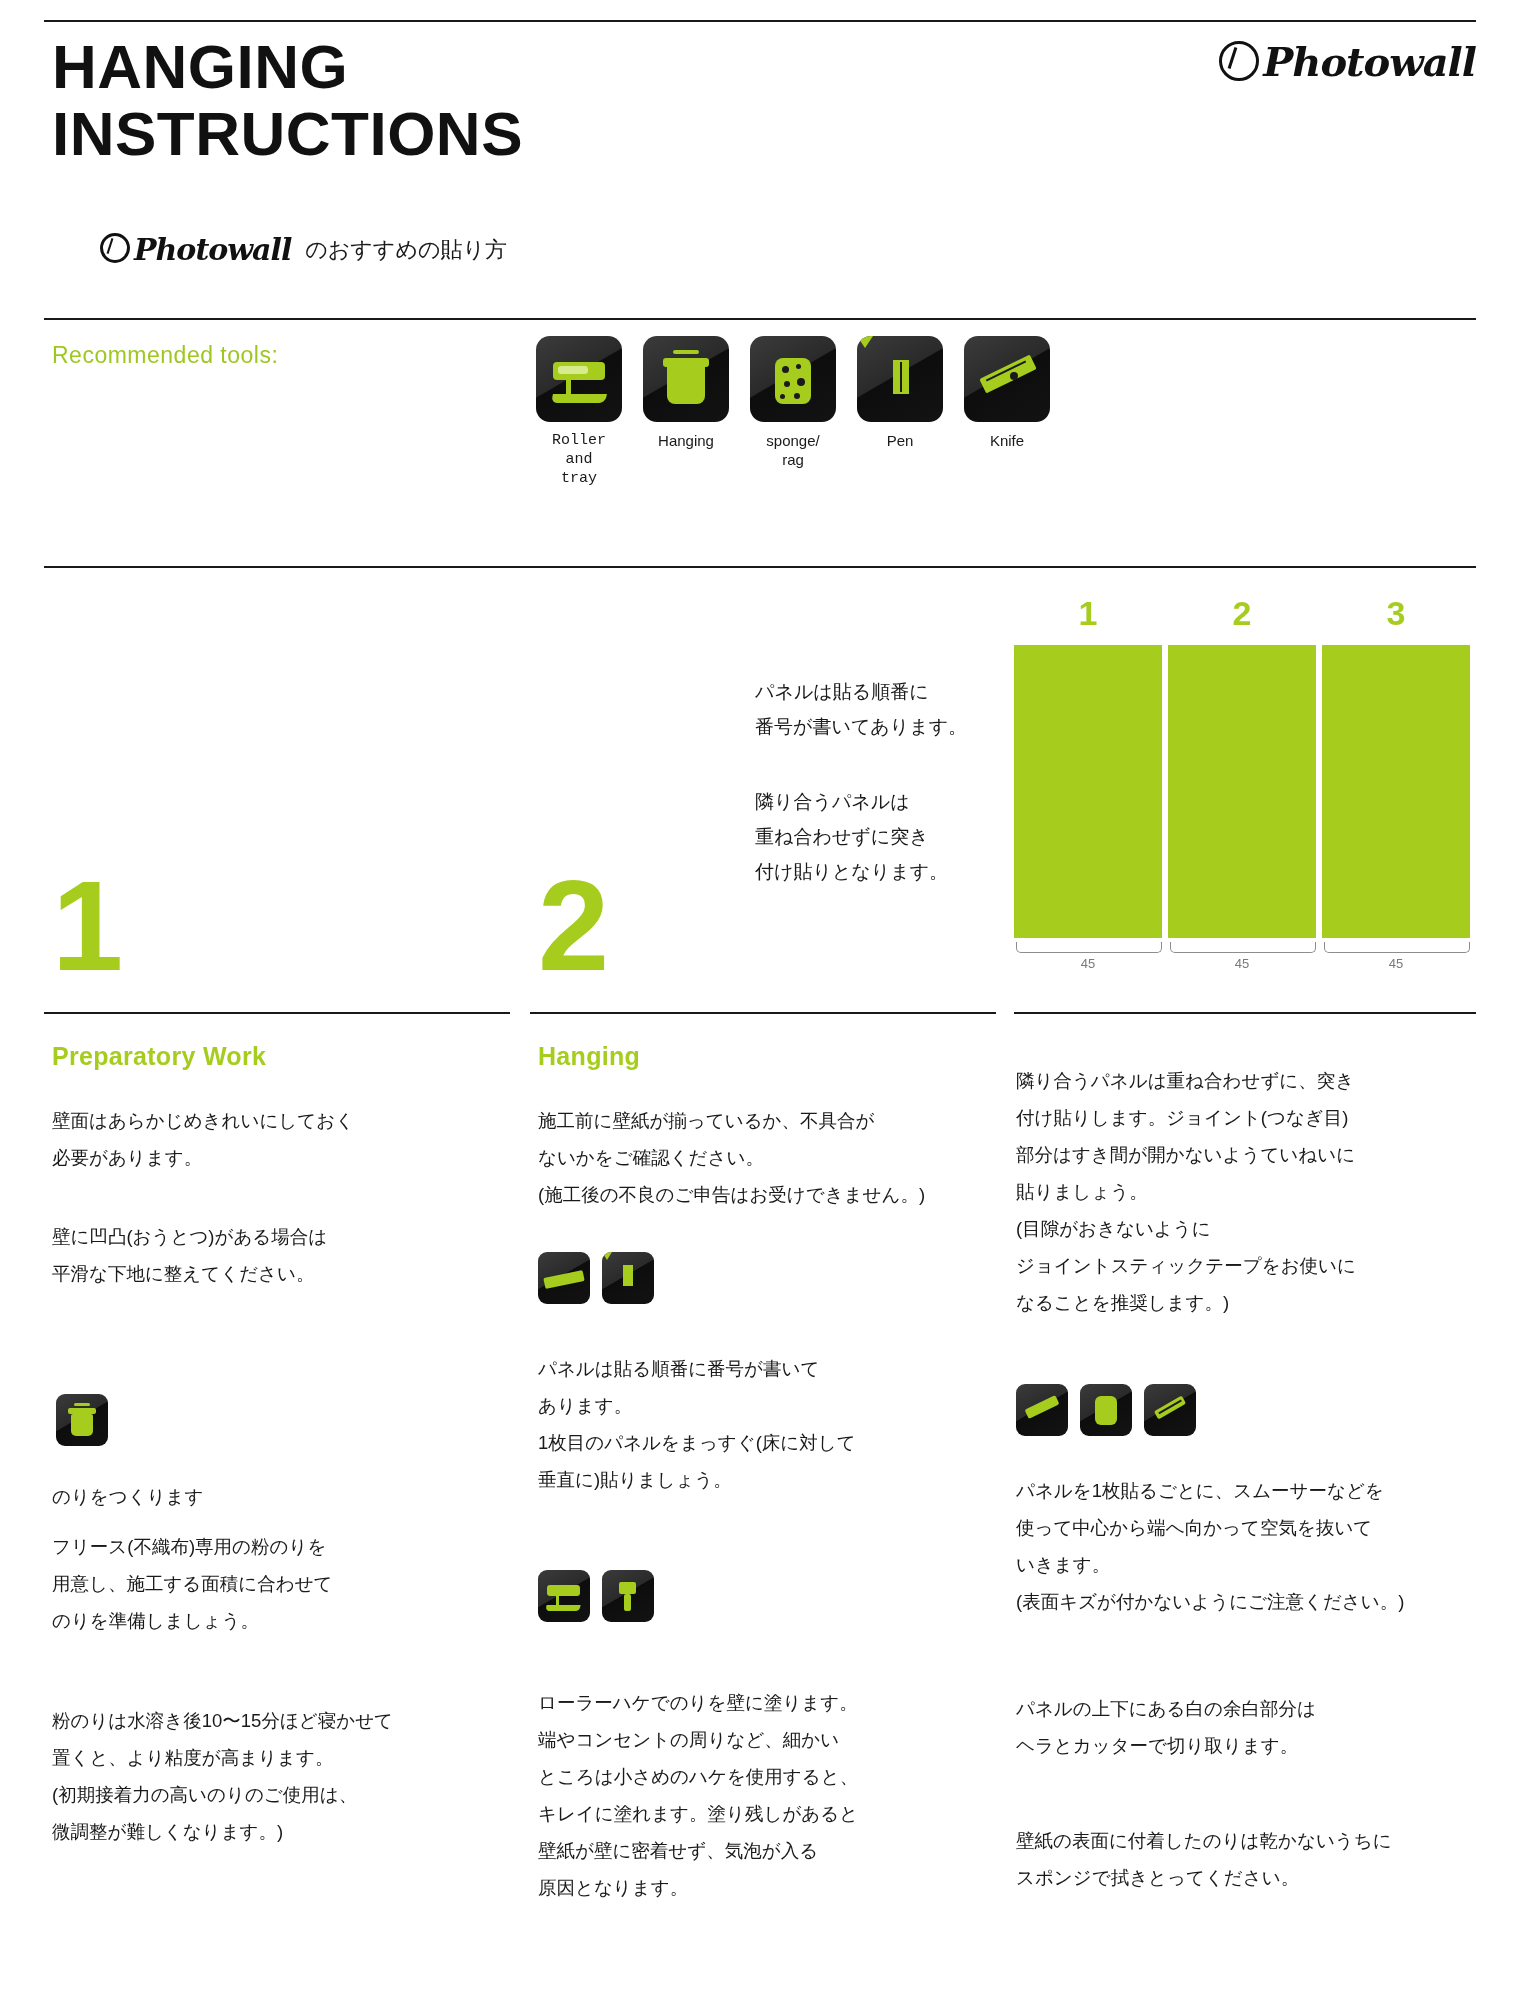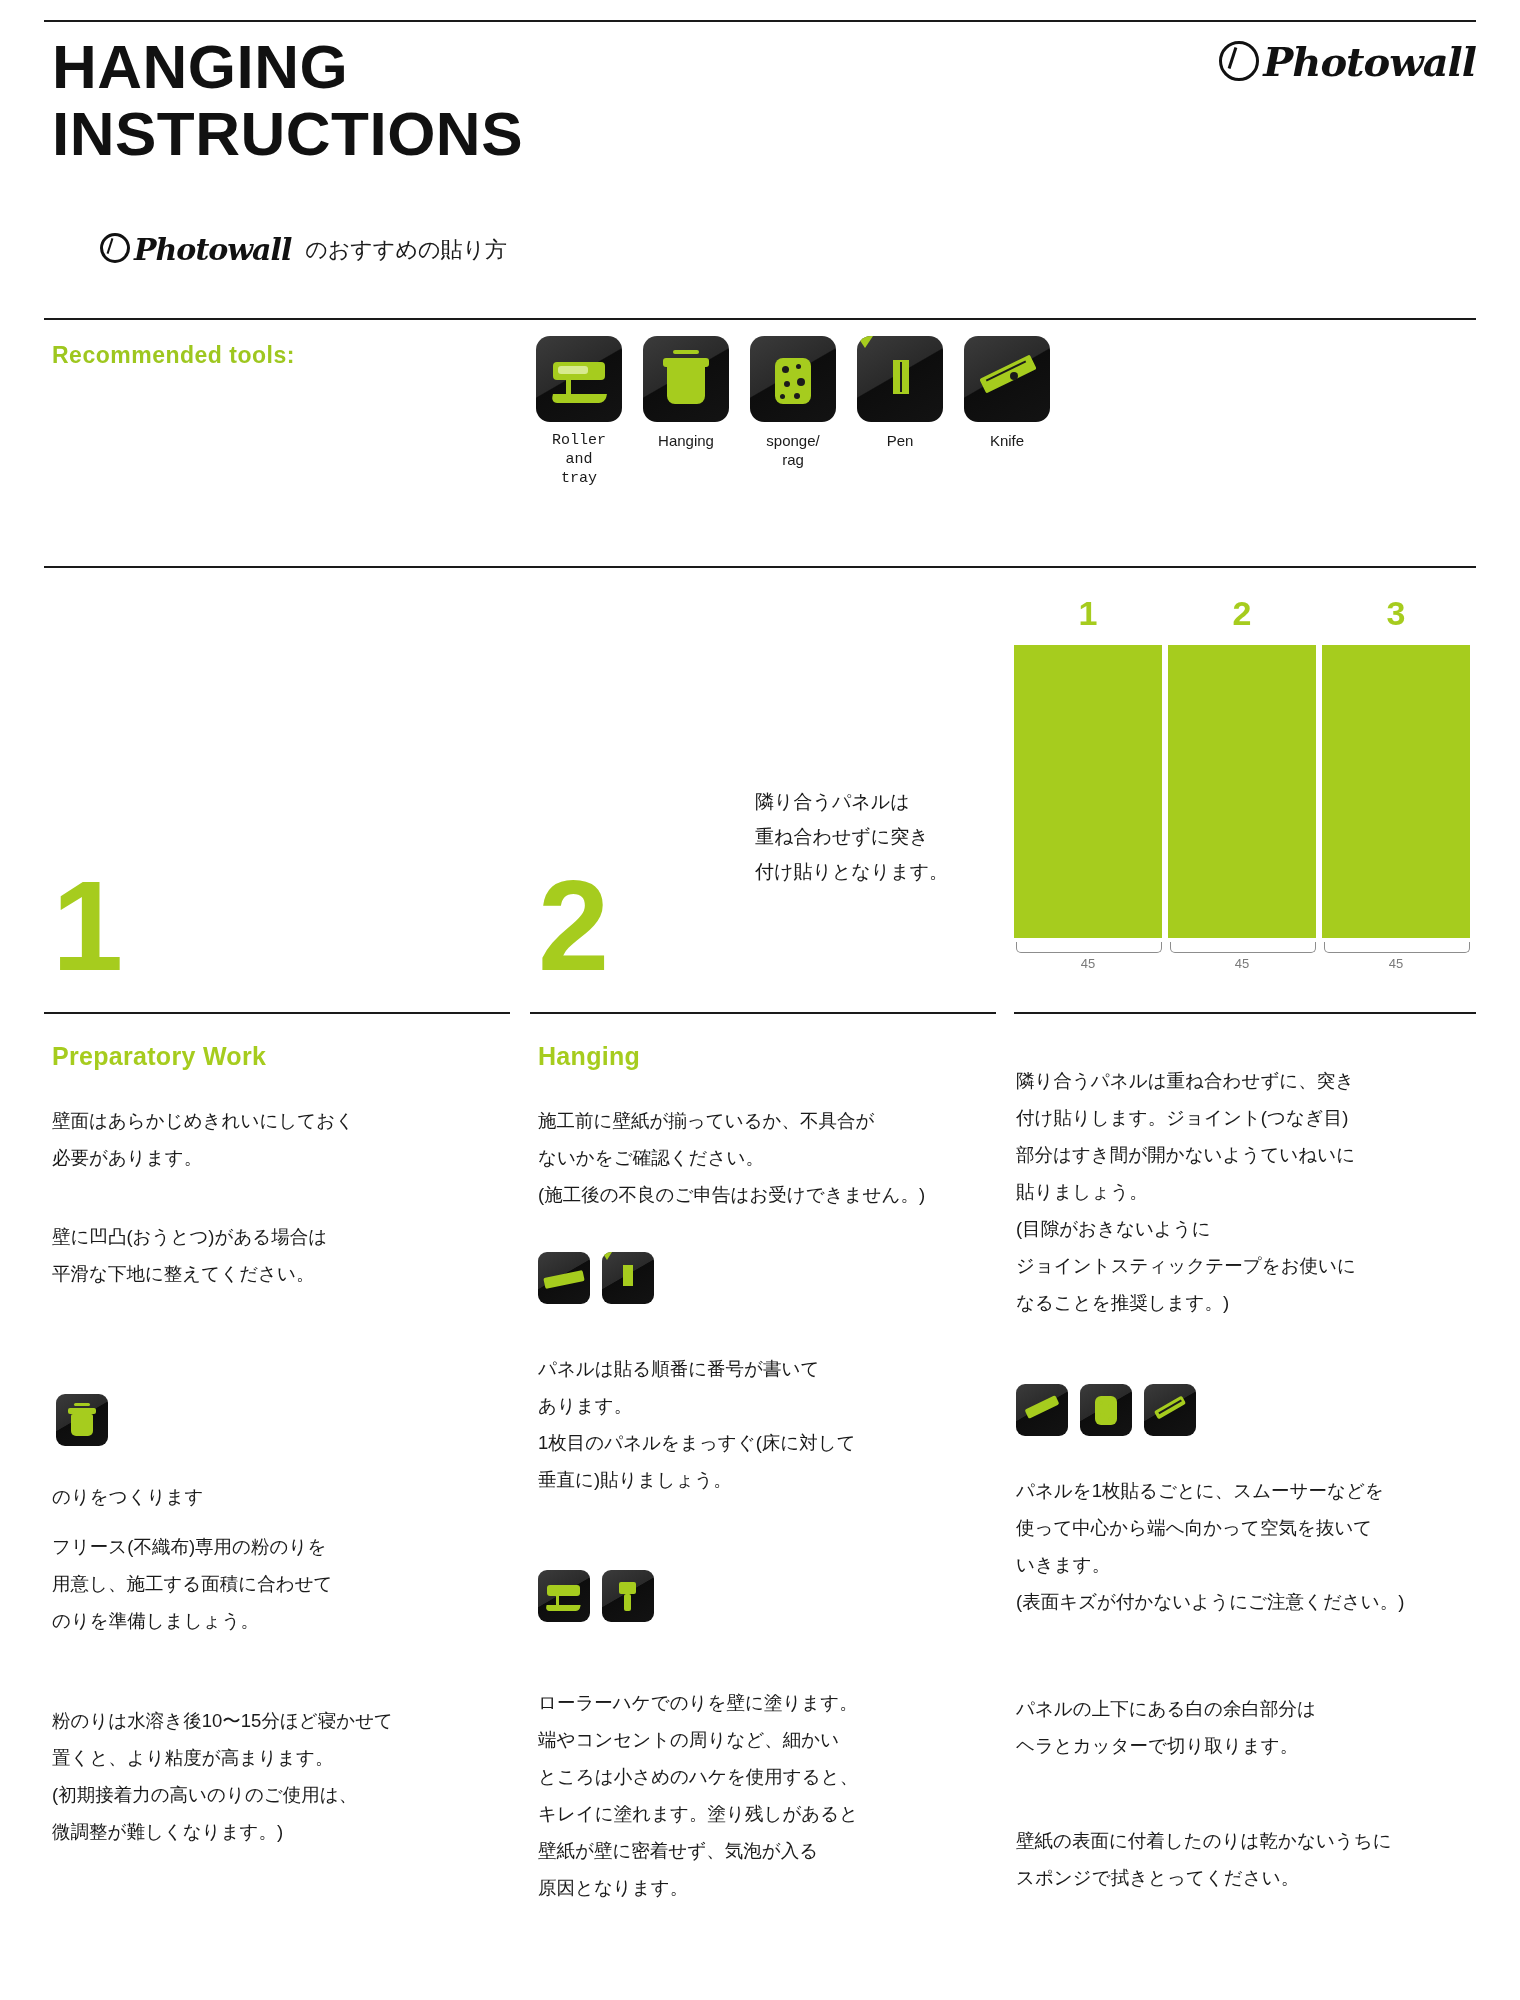--- a/index.html
+++ b/index.html
@@ -100,21 +100,21 @@
     margin-left: 14px;
     color: #1a1a1a;
   }
 
   
   .tools-label {
     position: absolute;
     left: 52px;
     top: 342px;
     font-size: 23px;
-    font-weight: bold;
+    font-weight: normal;
     color: #9ec71f;
     letter-spacing: 0.5px;
   }
   .tools {
     position: absolute;
     left: 536px;
     top: 336px;
     display: flex;
     gap: 21px;
   }
@@ -351,20 +351,22 @@
     <div class="panel"></div>
     <div class="panel"></div>
     <div class="panel"></div>
   </div>
   <div class="panel-dims">
     <div class="dim"><span class="brace"></span><span>45</span></div>
     <div class="dim"><span class="brace"></span><span>45</span></div>
     <div class="dim"><span class="brace"></span><span>45</span></div>
   </div>
 
+  <div class="panel-note" style="left:755px; top:674px; width:260px; white-space:pre-line;">パネルは貼る順番に
+番号が書いてあります。</div>
   <div class="panel-note" style="left:755px; top:784px; width:270px; white-space:pre-line;">隣り合うパネルは
 重ね合わせずに突き
 付け貼りとなります。</div>
 
   <div class="bignum" style="left:52px; top:862px;">1</div>
   <div class="bignum" style="left:538px; top:862px;">2</div>
 
   <div class="rule" style="left:44px; top:1012px; width:466px;"></div>
   <div class="rule" style="left:530px; top:1012px; width:466px;"></div>
   <div class="rule" style="left:1014px; top:1012px; width:462px;"></div>

